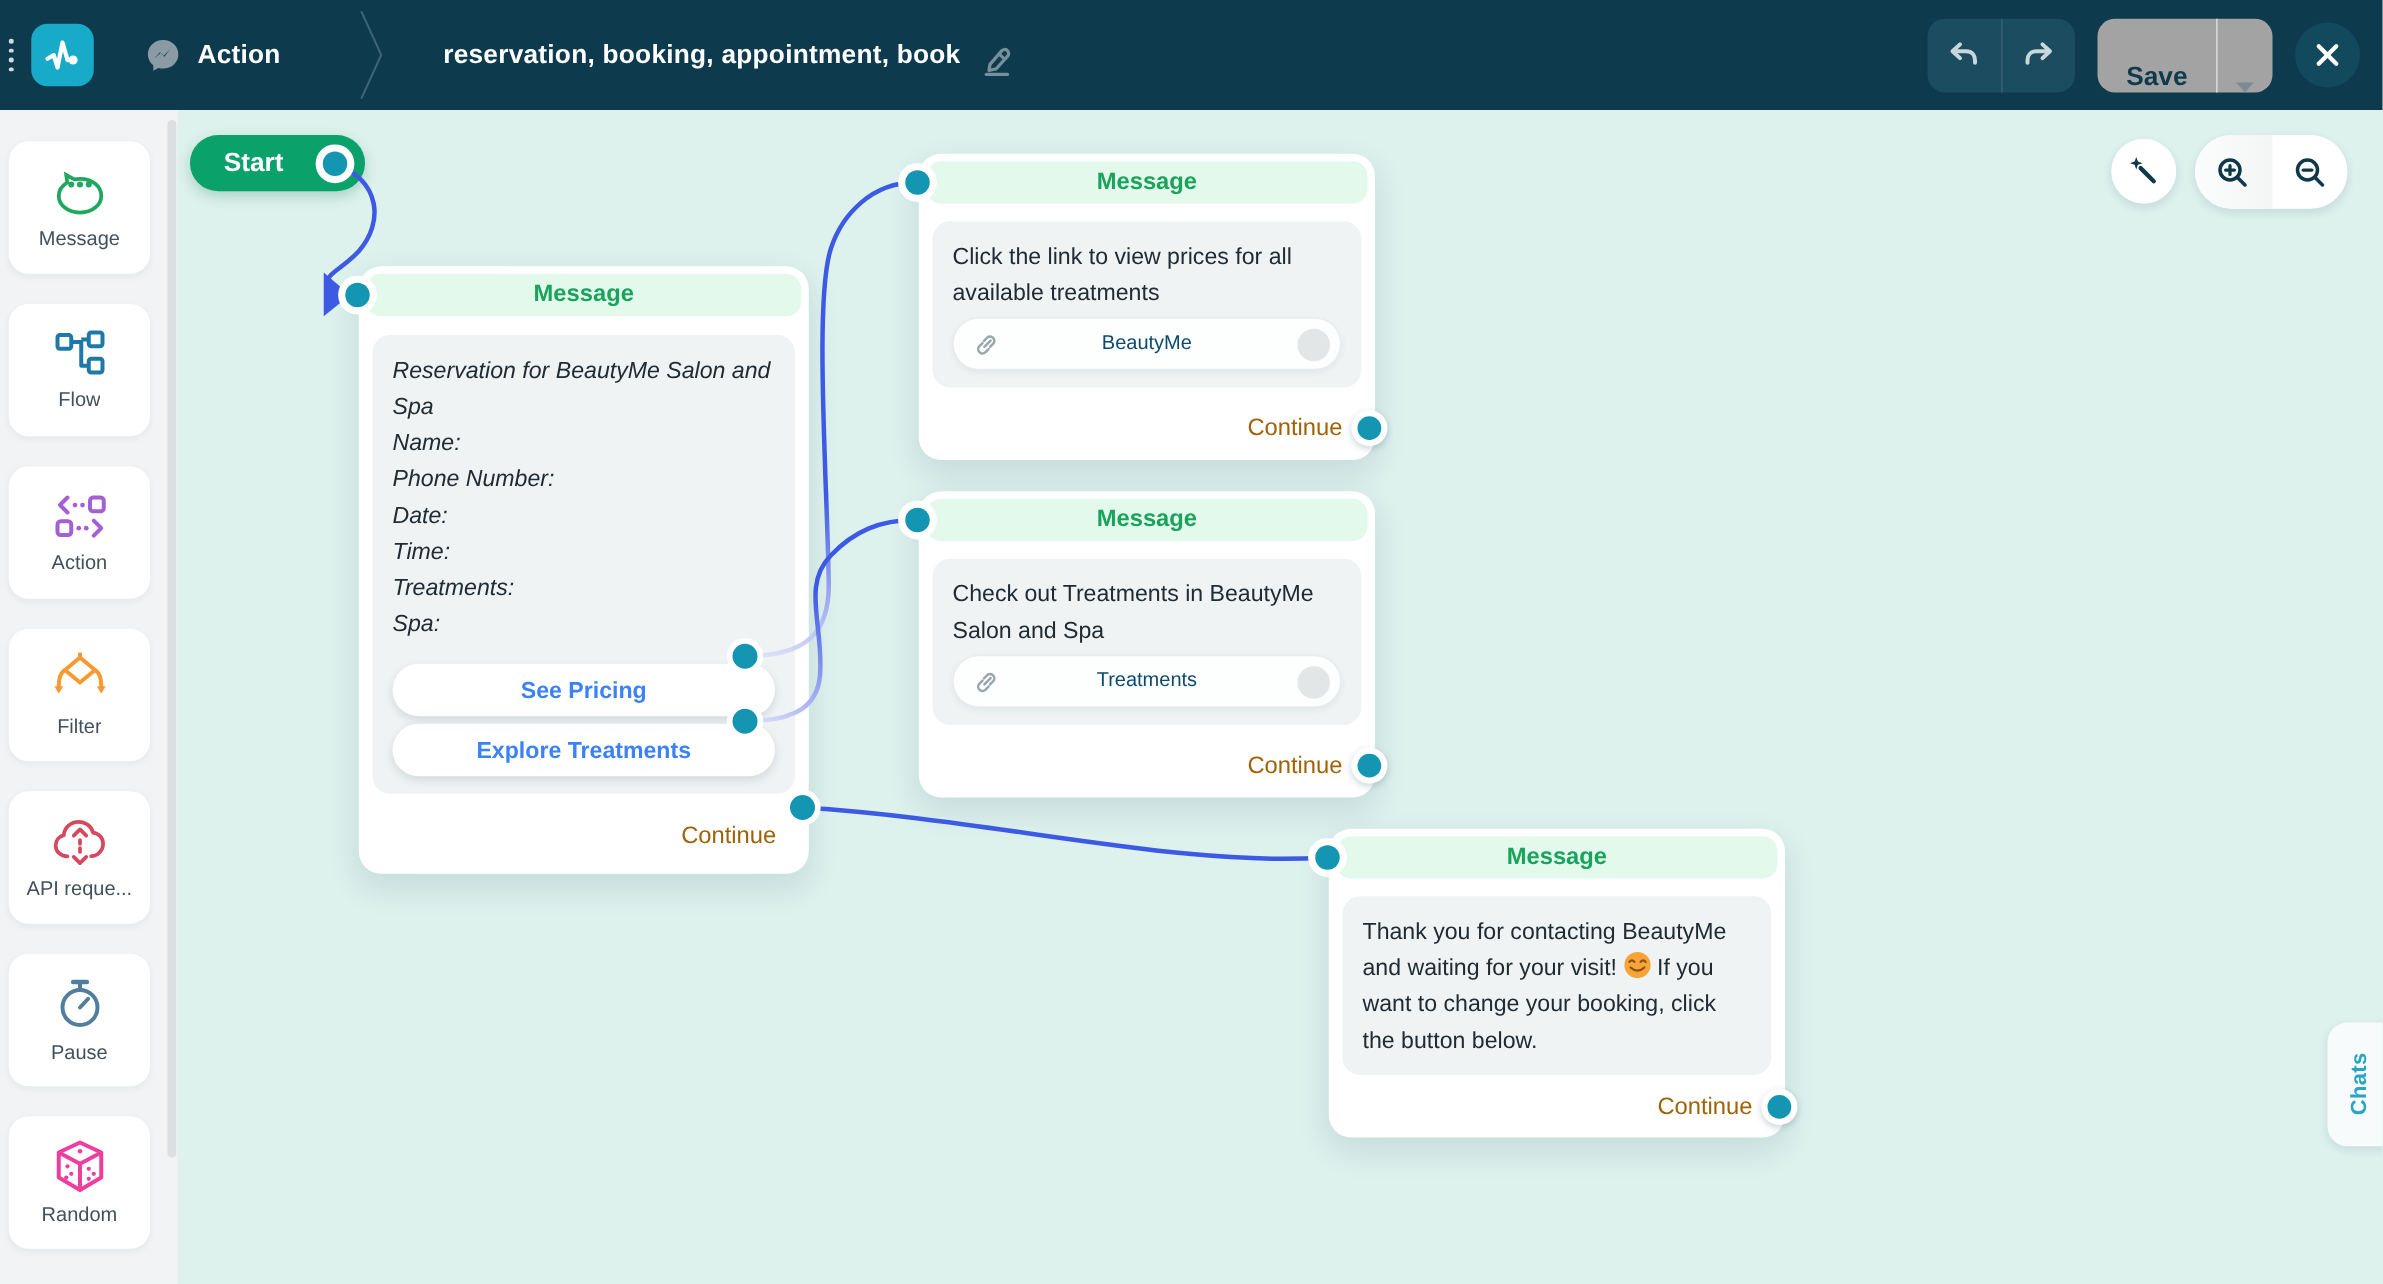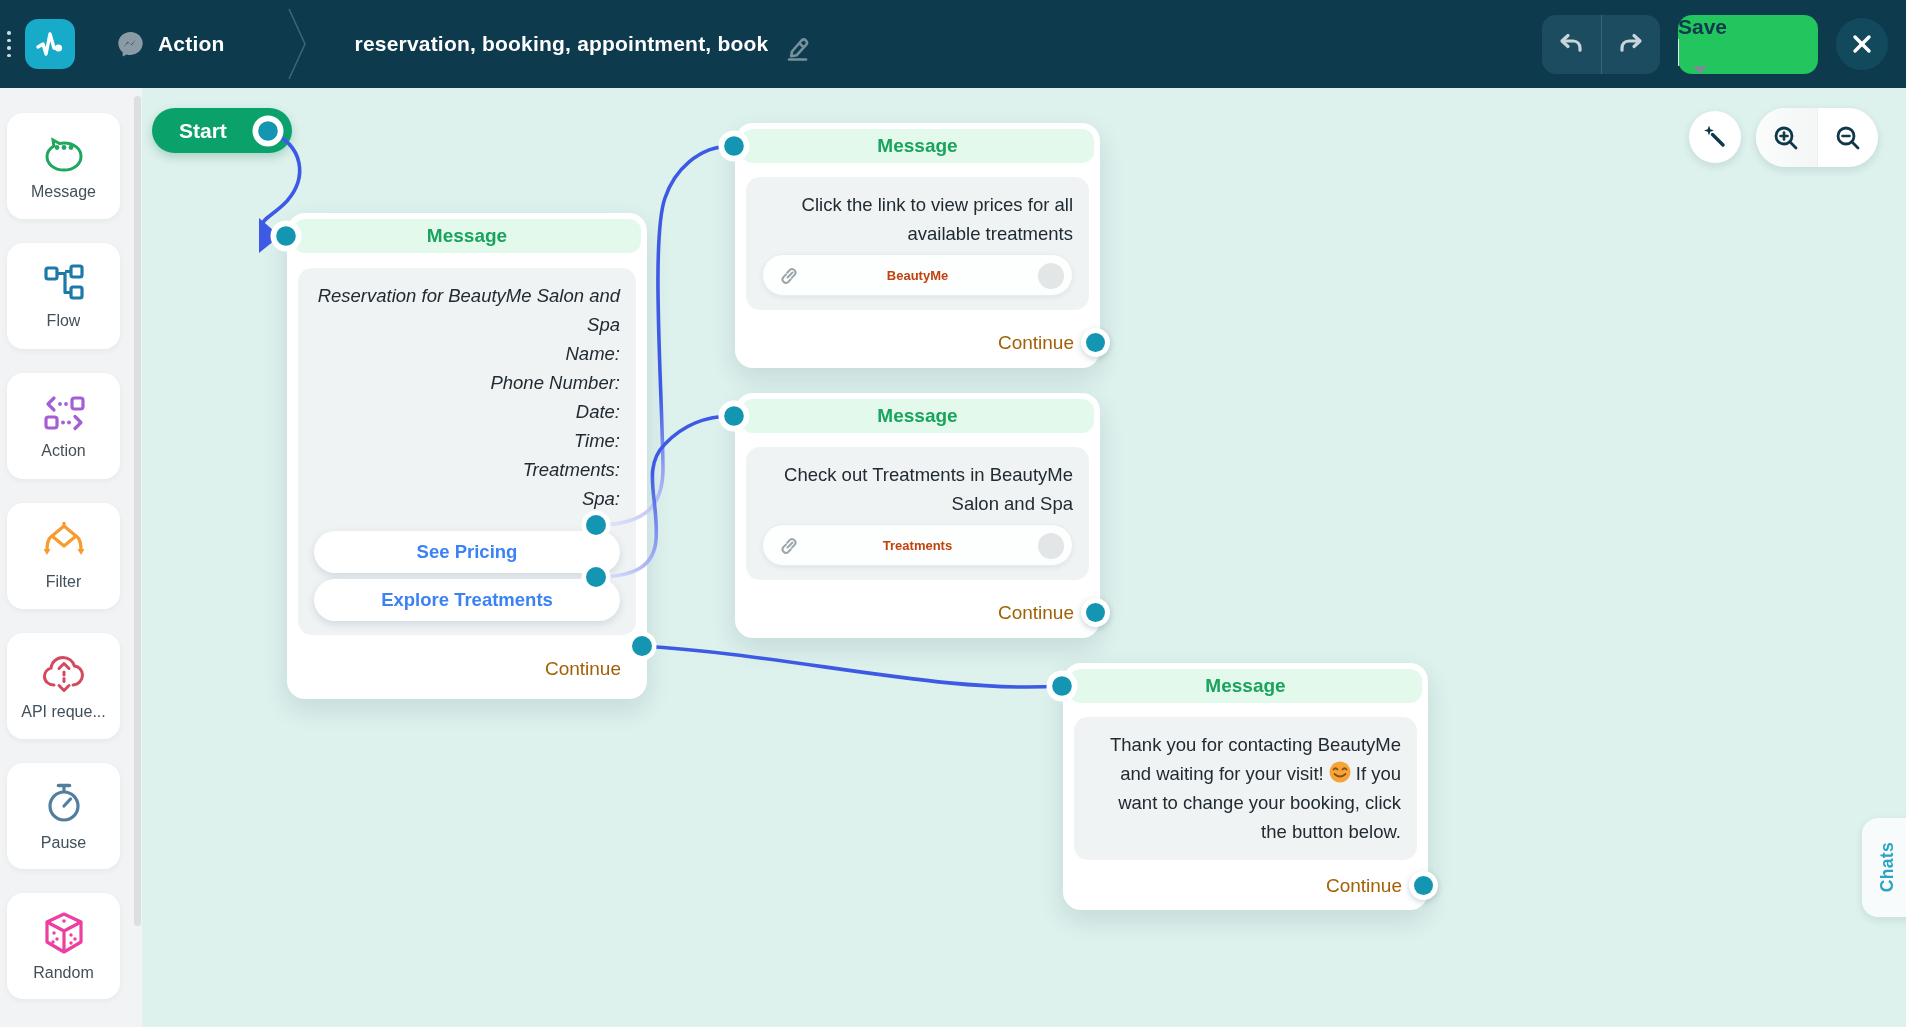--- a/index.html
+++ b/index.html
@@ -15,22 +15,22 @@
     margin-left:12px; display:flex; align-items:center; justify-content:center; }
   .msgr { width:31px; height:31px; margin-left:40px; }
   .bot-name { color:#fff; font-size:21px; font-weight:bold; margin-left:12px; letter-spacing:.2px; }
   .crumb-chevron { margin-left:62px; }
   .flow-title { color:#fff; font-size:21px; font-weight:bold; margin-left:46px; letter-spacing:.2px; }
   .edit-pencil { margin-left:16px; margin-top:6px; }
   .topbar-right { margin-left:auto; display:flex; align-items:center; gap:18px; margin-right:18px; }
   .history-group { display:flex; background:#1c4c5f; border-radius:14px; height:59px; width:118px; }
   .history-group .hbtn { flex:1; display:flex; align-items:center; justify-content:center; cursor:pointer; }
   .history-group .hbtn:first-child { border-right:1px solid #3a6577; }
-  .save-btn { background:#22c55e; border-radius:14px; height:59px; width:140px;
-    display:flex; align-items:flex-start;flex-direction:column; }
+  .save-btn { background:#a3a3a3; border-radius:14px; height:59px; width:140px;
+    display:flex; align-items:flex-end; }
   .save-label { flex:1; text-align:center; font-size:21px; font-weight:bold; color:#0d3a4d; }
   .save-split { width:1px; height:59px; background:#e3e7e9; }
   .save-caret { width:44px; display:flex; align-items:center; justify-content:center; }
   .caret-down { width:0; height:0; border-left:7px solid transparent; border-right:7px solid transparent;
     border-top:8px solid #7c8b93; }
   .close-btn { width:52px; height:52px; border-radius:50%; background:#12495d;
     display:flex; align-items:center; justify-content:center; }
 
   
   .sidebar { position:absolute; left:0; top:88px; width:142px; height:939px;
@@ -55,37 +55,37 @@
     display:flex; align-items:center; box-shadow:0 4px 10px rgba(10,120,80,.25); }
   .start-label { color:#fff; font-weight:bold; font-size:21px; margin-left:27px; }
 
   .node { position:absolute; width:365px; background:#fff; border-radius:18px; z-index:3;
     box-shadow:0 10px 26px rgba(13,60,78,.12); }
   .node-a { width:360px; }
   .node-header { margin:6px; height:34px; border-radius:12px; background:#e3f9ec;
     display:flex; align-items:center; justify-content:center; }
   .node-header span { color:#19a35c; font-weight:bold; font-size:19px; }
   .node-box { margin:14px 11px 0; background:#f0f3f4; border-radius:14px;
-    padding:13px 16px 14px;text-align:right; }
+    padding:13px 16px 14px; }
   .node-a .node-box { margin-top:15px; }
   .node-text { font-size:18.5px; line-height:29px; color:#212b32; }
   .pre { white-space:pre-line;font-style:italic; }
   .pill-btn { position:relative; height:42px; margin-top:6px; background:#fff; border-radius:21px;
     box-shadow:0 3px 8px rgba(13,60,78,.14); display:flex; align-items:center; justify-content:center;
     cursor:pointer; }
   .pill-btn.first { margin-top:18px; }
   .pill-btn span.lbl { font-size:18.5px; color:#3b82f6; font-weight:700; }
   .port { position:absolute; width:29px; height:29px; border-radius:50%; background:#fff;
     box-shadow:0 2px 6px rgba(13,60,78,.22); display:flex; align-items:center; justify-content:center; }
   .port i { width:19px; height:19px; border-radius:50%; background:#1496b2; }
   .pill-btn .port { right:9px; top:6.5px; }
   .link-pill { position:relative; height:42px; margin-top:6px; background:#fdfefe; border-radius:21px;
     border:1px solid #e9eced; box-shadow:0 2px 5px rgba(13,60,78,.07);
     display:flex; align-items:center; justify-content:center; cursor:pointer; }
-  .link-pill span.lbl { font-size:13px; color:#c2410c;font-weight:bold; }
+  .link-pill span.lbl { font-size:16px; color:#0c4a6e; }
   .link-pill .link-ic { position:absolute; left:15px; top:10px; }
   .gray-port { position:absolute; right:8px; top:8px; width:26px; height:26px; border-radius:50%;
     background:#e2e6e7; }
   .continue-row { position:relative; height:40px; display:flex; align-items:center;
     justify-content:flex-end; }
   .row-a { margin-top:14px; margin-bottom:10px; }
   .row-b { margin-top:13px; margin-bottom:5px; }
   .row-d { margin-top:6px; margin-bottom:4px; }
   .continue-row .txt { color:#a16207; font-size:19px; margin-right:26px; }
   .continue-row .port { right:-10px; top:5px; }

